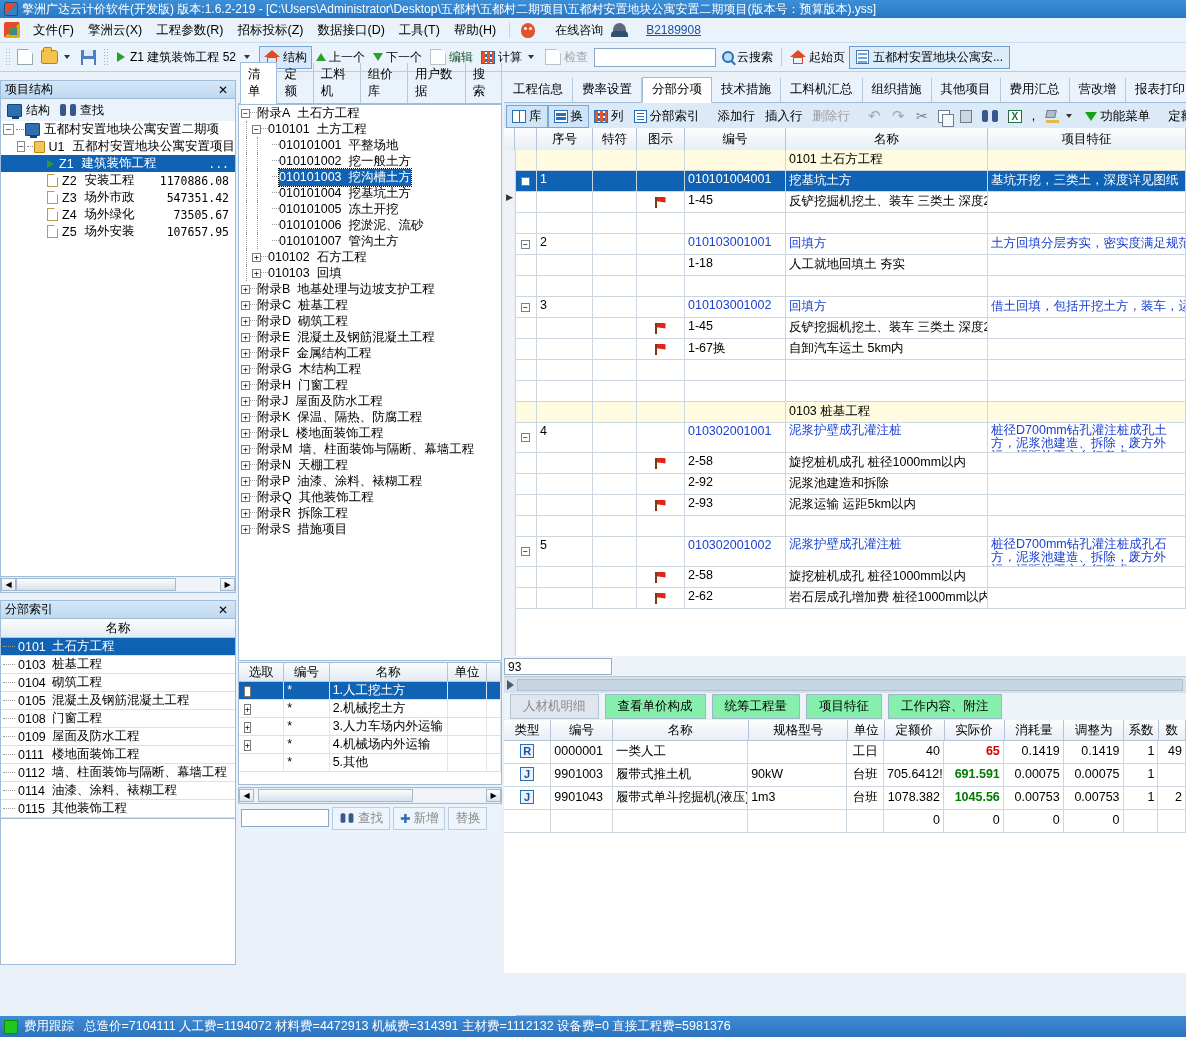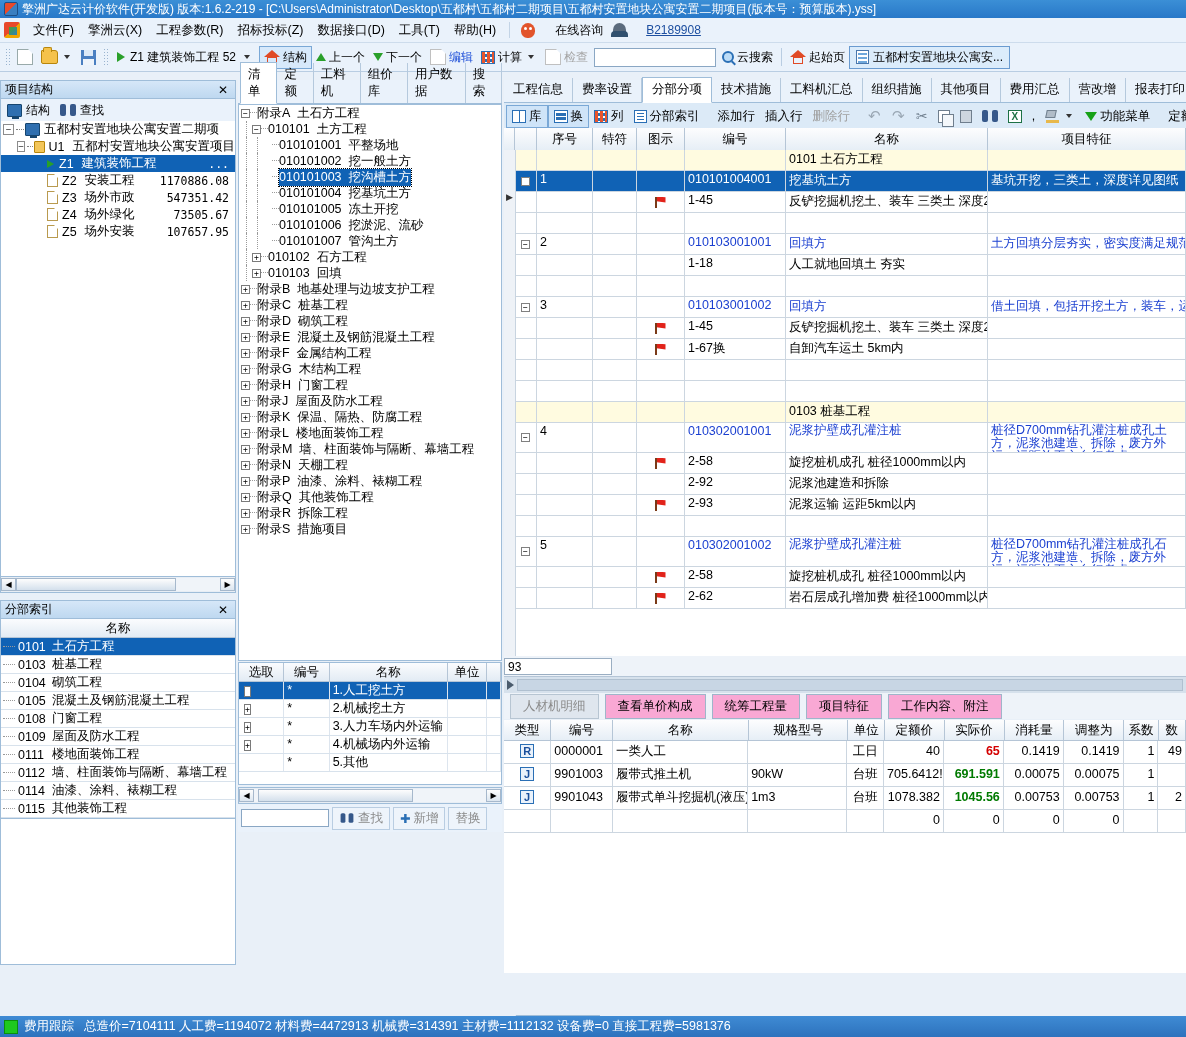--- a/index.html
+++ b/index.html
@@ -194,21 +194,21 @@
   .flag{width:11px;height:11px;position:relative;display:inline-block;}
   .flag::before{content:"";position:absolute;left:0;top:0;width:1.5px;height:11px;background:#7a3a18;}
   .flag::after{content:"";position:absolute;left:1.5px;top:0;width:9px;height:6px;background:#e2231a;clip-path:polygon(0 0,100% 12%,100% 100%,0 78%);}
   .exp{width:9px;height:9px;border:1px solid #808080;background:#fff;font-size:8px;line-height:7px;text-align:center;box-sizing:border-box;font-family:"DejaVu Sans Mono",monospace;display:inline-block;}
   .valuebox{width:108px;height:17px;background:#fff;border:1px solid #9aaec2;box-sizing:border-box;font-size:12px;padding-left:3px;line-height:16px;}
   .splitbar{height:16px;background:#d6e1ec;border-top:1px solid #b5c5d6;border-bottom:1px solid #b5c5d6;display:flex;align-items:center;}
   .splitArrow{width:0;height:0;border-top:5px solid transparent;border-bottom:5px solid transparent;border-right:7px solid #4a5b6c;margin-left:3px;}
   .splitTrack{flex:1;height:12px;background:#c8d6e4;margin:0 3px;border:1px solid #b0c0d0;box-sizing:border-box;}
 
   .dtabs{height:26px;background:#eef3f9;display:flex;align-items:center;gap:6px;padding-left:6px;}
-  .dtab{padding:3px 12px;border:1px solid #9fb5ca;background:#f9a8d4;font-size:12.5px;}
+  .dtab{padding:3px 12px;border:1px solid #9fb5ca;background:#86efac;font-size:12.5px;}
   .dtab.active{background:#dfe6ee;color:#8a8a8a;border:1px solid #b7c5d2;}
   .dgh{height:20px;display:flex;background:linear-gradient(to bottom,#fdfdfe,#e6eef6);border-bottom:1px solid #b5c5d6;font-size:12.5px;}
   .dgh div{border-right:1px solid #b5c5d6;text-align:center;line-height:20px;box-sizing:border-box;}
   .dgr{height:22px;display:flex;font-size:12.5px;border-bottom:1px solid #ccd6e0;}
   .dgr>div{border-right:1px solid #ccd6e0;box-sizing:border-box;line-height:21px;padding:0 3px;overflow:hidden;white-space:nowrap;}
   .badge{display:inline-block;width:14px;height:14px;line-height:13px;text-align:center;border:1px solid #2a6fb5;color:#1a4f9c;font-size:11px;font-weight:bold;background:#eaf2fb;box-sizing:border-box;}
   .num{text-align:right;}
   .red{color:#d40000;font-weight:bold;}
   .green{color:#007a00;font-weight:bold;}
 
@@ -278,21 +278,21 @@
       <span>结构</span>
     </div>
     <div class="tbtn">
         <span class="arrowUp"></span>
         <span>上一个</span>
       </div>
     <div class="tbtn">
         <span class="arrowDn"></span>
         <span>下一个</span>
       </div>
-    <div class="tbtn" style="color:#1d4ed8">
+    <div class="tbtn" style="color:#14532d">
         <span class="icoN" style="border-color:#c0c0c0"></span>
         <span>编辑</span>
       </div>
     <div class="tbtn">
         <span class="gridIcon"></span>
         <span>计算</span>
         <span class="caret"></span>
       </div>
     <div class="tbtn" style="color:#a4a4a4">
         <span class="icoN" style="border-color:#c0c0c0"></span>

